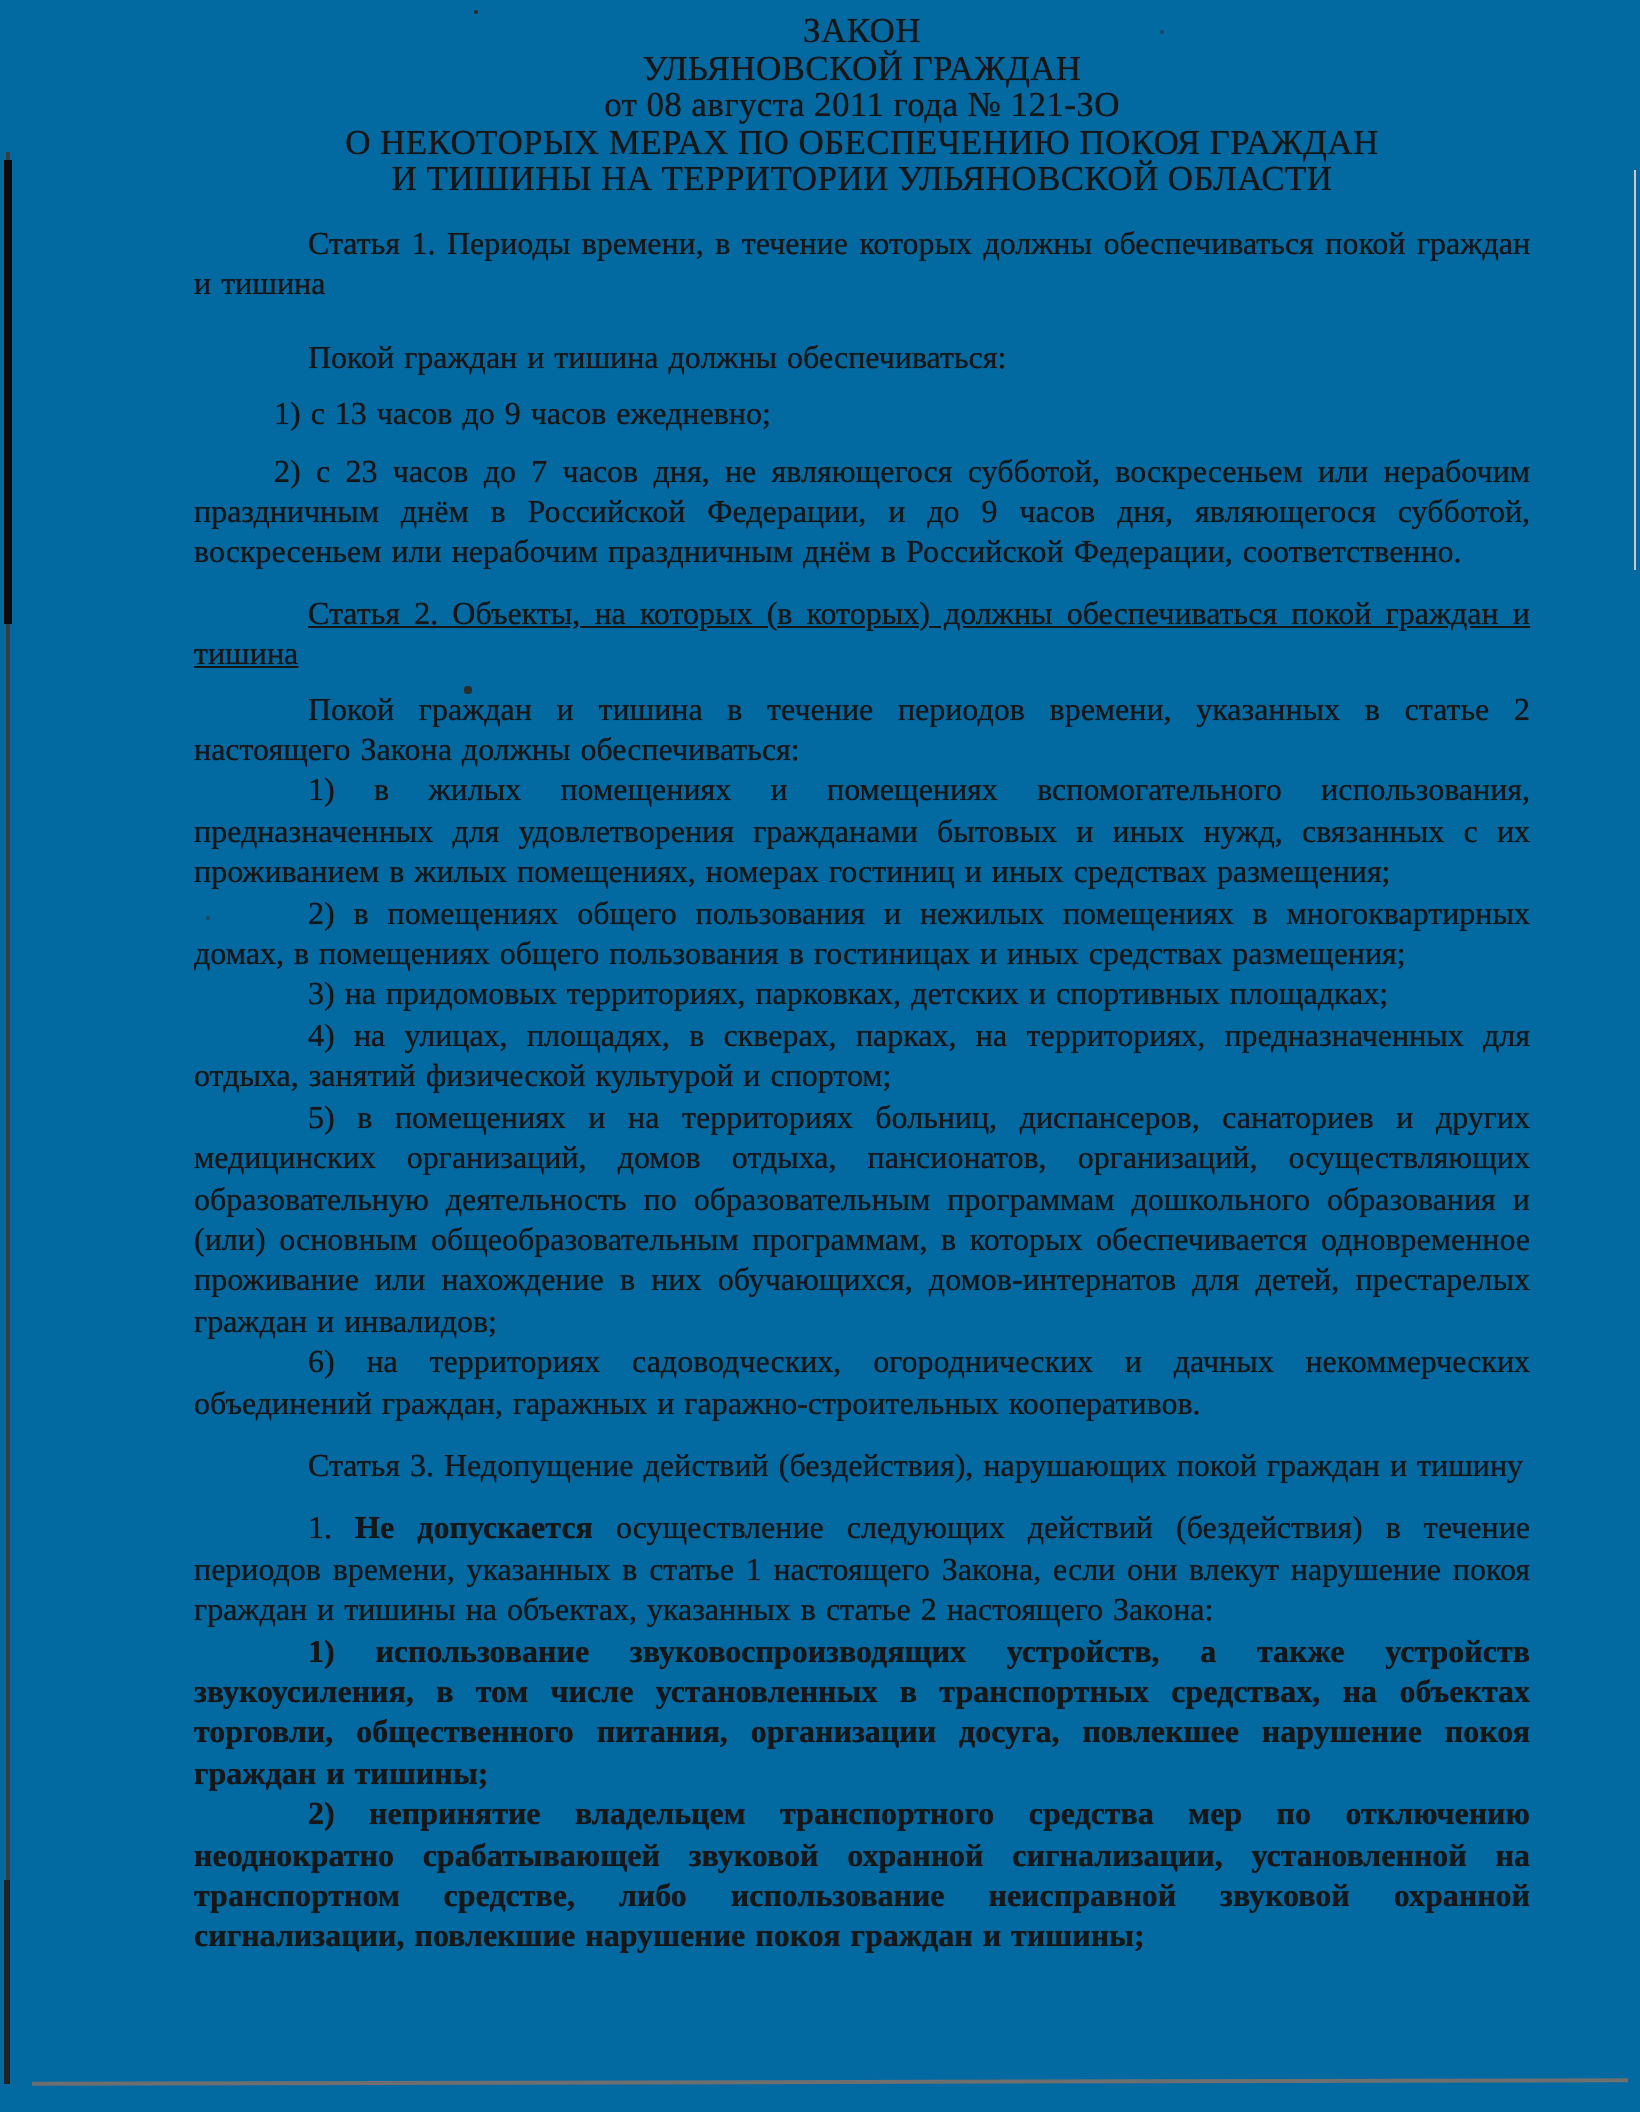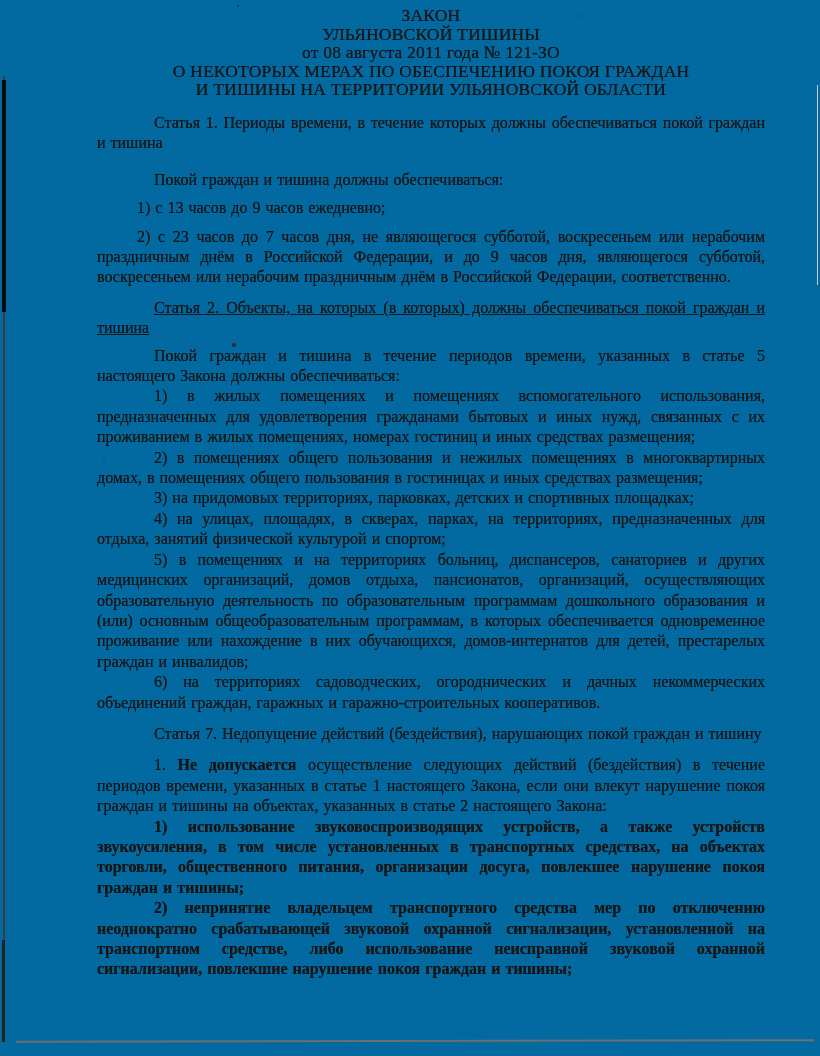--- a/index.html
+++ b/index.html
@@ -85,39 +85,39 @@
   <div class="speck speck-a"></div>
   <div class="speck speck-b"></div>
   <div class="speck speck-c"></div>
   <div class="speck speck-d"></div>
   <div class="speck speck-e"></div>
 
   <div class="content">
 
     <div class="title-block">
       <div>ЗАКОН</div>
-      <div>УЛЬЯНОВСКОЙ ТИШИНЫ</div>
+      <div>УЛЬЯНОВСКОЙ ГРАЖДАН</div>
       <div>от 08 августа 2011 года № 121-ЗО</div>
       <div>О НЕКОТОРЫХ МЕРАХ ПО ОБЕСПЕЧЕНИЮ ПОКОЯ ГРАЖДАН</div>
       <div>И ТИШИНЫ НА ТЕРРИТОРИИ УЛЬЯНОВСКОЙ ОБЛАСТИ</div>
     </div>
 
     <p class="body mt14">Статья 1. Периоды времени, в течение которых должны обеспечиваться покой граждан и тишина</p>
     <p class="body mt16">Покой граждан и тишина должны обеспечиваться:</p>
     <p class="body mt8 item-small-indent">1) с 13 часов до 9 часов ежедневно;</p>
     <p class="body mt8 item-small-indent">2) с 23 часов до 7 часов дня, не являющегося субботой, воскресеньем или нерабочим праздничным днём в Российской Федерации, и до 9 часов дня, являющегося субботой, воскресеньем или нерабочим праздничным днём в Российской Федерации, соответственно.</p>
 
     <p class="body mt10">Статья 2. Объекты, на которых (в которых) должны обеспечиваться покой граждан и тишина</p>
-    <p class="body mt7">Покой граждан и тишина в течение периодов времени, указанных в статье 5 настоящего Закона должны обеспечиваться:</p>
+    <p class="body mt7">Покой граждан и тишина в течение периодов времени, указанных в статье 2 настоящего Закона должны обеспечиваться:</p>
     <p class="body">1) в жилых помещениях и помещениях вспомогательного использования, предназначенных для удовлетворения гражданами бытовых и иных нужд, связанных с их проживанием в жилых помещениях, номерах гостиниц и иных средствах размещения;</p>
     <p class="body">2) в помещениях общего пользования и нежилых помещениях в многоквартирных домах, в помещениях общего пользования в гостиницах и иных средствах размещения;</p>
     <p class="body">3) на придомовых территориях, парковках, детских и спортивных площадках;</p>
     <p class="body">4) на улицах, площадях, в скверах, парках, на территориях, предназначенных для отдыха, занятий физической культурой и спортом;</p>
     <p class="body">5) в помещениях и на территориях больниц, диспансеров, санаториев и других медицинских организаций, домов отдыха, пансионатов, организаций, осуществляющих образовательную деятельность по образовательным программам дошкольного образования и (или) основным общеобразовательным программам, в которых обеспечивается одновременное проживание или нахождение в них обучающихся, домов-интернатов для детей, престарелых граждан и инвалидов;</p>
     <p class="body">6) на территориях садоводческих, огороднических и дачных некоммерческих объединений граждан, гаражных и гаражно-строительных кооперативов.</p>
 
-    <p class="body mt11">Статья 7. Недопущение действий (бездействия), нарушающих покой граждан и тишину</p>
+    <p class="body mt11">Статья 3. Недопущение действий (бездействия), нарушающих покой граждан и тишину</p>
     <p class="body mt11"><span>1. </span><span class="bold">Не допускается</span><span> осуществление следующих действий (бездействия) в течение периодов времени, указанных в статье 1 настоящего Закона, если они влекут нарушение покоя граждан и тишины на объектах, указанных в статье 2 настоящего Закона:</span></p>
     <p class="body bold">1) использование звуковоспроизводящих устройств, а также устройств звукоусиления, в том числе установленных в транспортных средствах, на объектах торговли, общественного питания, организации досуга, повлекшее нарушение покоя граждан и тишины;</p>
     <p class="body bold">2) непринятие владельцем транспортного средства мер по отключению неоднократно срабатывающей звуковой охранной сигнализации, установленной на транспортном средстве, либо использование неисправной звуковой охранной сигнализации, повлекшие нарушение покоя граждан и тишины;</p>
 
   </div>
 </div>
 
 </body></html>

